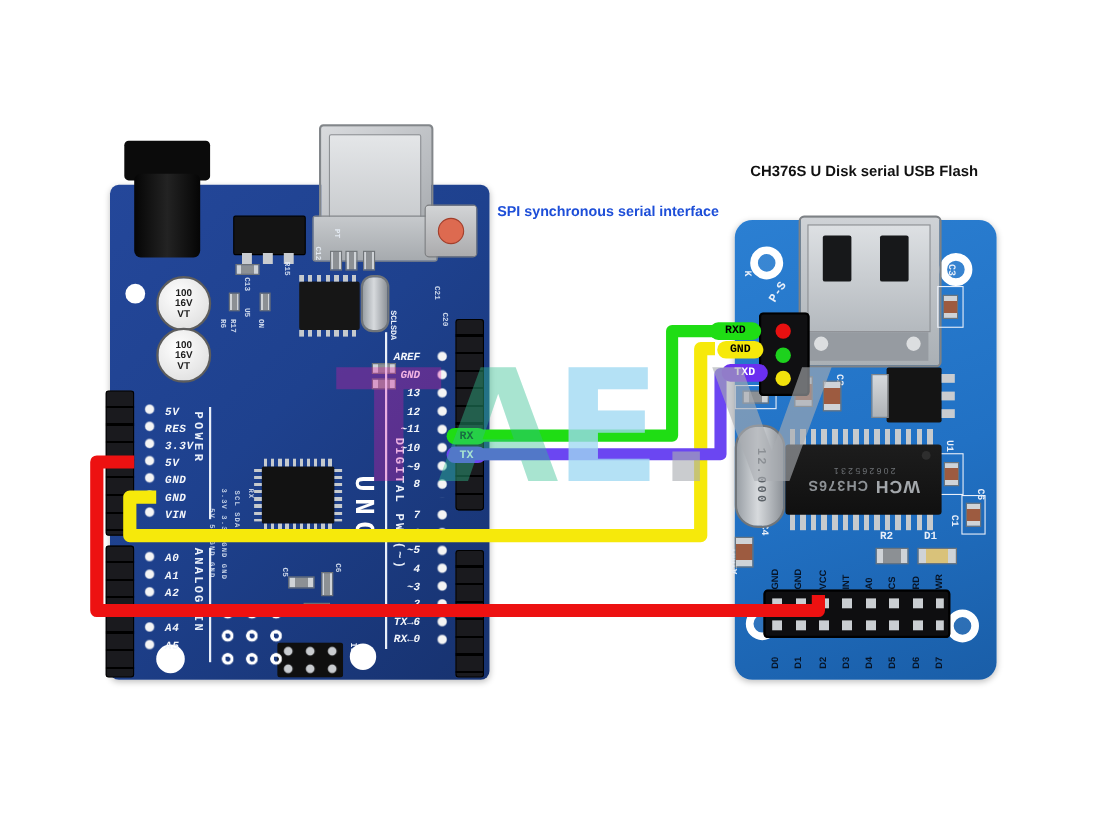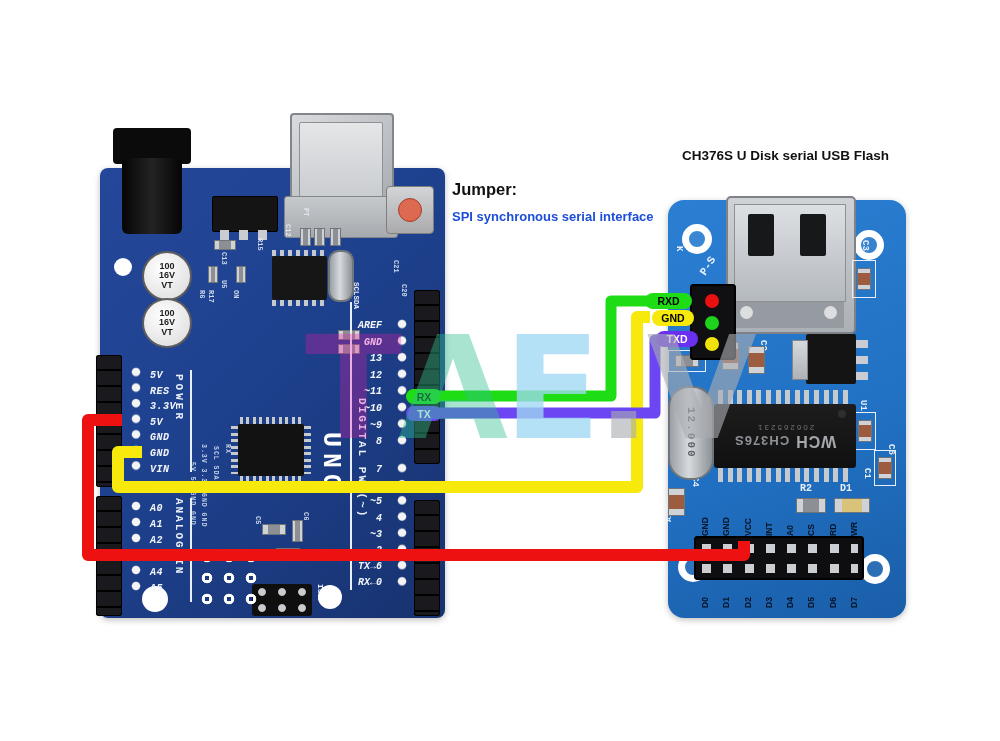--- a/index.html
+++ b/index.html
@@ -14,21 +14,21 @@
            font-weight:bold;font-size:10px;font-style:italic;}
   .pinlist span{display:block;}
   .rightlist{text-align:right;}
   .fheader{background:repeating-linear-gradient(#1a1a1e 0 14px,#000 14px 16px);border-radius:3px;
            box-shadow:inset 0 0 0 1px #000;}
   .dotcol{background-image:radial-gradient(circle at 6px 8px,#f4f4f4 3.6px,rgba(255,255,255,0) 4.8px);}
   .smd{background:linear-gradient(90deg,#cfd3d7 0 22%,#8c9094 22% 78%,#cfd3d7 78%);border:1px solid #6f7478;}
   .smdv{background:linear-gradient(#cfd3d7 0 22%,#9d5b40 22% 78%,#cfd3d7 78%);border:1px solid #6f7478;}
   .whitebox{border:1.5px solid #e9eff9;}
   .pill{border-radius:8px;display:flex;align-items:center;justify-content:center;
-        font-weight:bold;font-size:10.5px;font-family:Liberation Sans, sans-serif;z-index:6;text-align:center;}
+        font-weight:bold;font-size:10.5px;font-family:Liberation Mono, monospace;z-index:6;text-align:center;}
   .hole{border-radius:50%;background:#fff;}
   .ringhole{border-radius:50%;border:7px solid #fff;background:rgba(255,255,255,0.08);}
   .legdot{width:14px;height:14px;border-radius:50%;display:inline-block;margin-right:1px;}
   .microlbl{color:rgba(235,242,252,.85);font-family:"Liberation Mono",monospace;font-weight:bold;font-size:7px;}
   .centerlbl{color:rgba(235,242,252,.8);font-family:"Liberation Mono",monospace;font-weight:bold;font-size:6.5px;letter-spacing:1px;}
   .wm{font-weight:bold;font-family:"DejaVu Sans",sans-serif;font-size:142px;line-height:1;letter-spacing:-4px;z-index:9;pointer-events:none;}
   .wm span{display:inline-block;}
   .wm .w0{color:rgba(238,22,168,0.30);}
   .wm .w1{color:rgba(47,190,143,0.42);}
   .wm .w2{color:rgba(159,216,242,0.78);}
@@ -315,21 +315,20 @@
   <div class="abs pill" style="left:652px;top:310px;width:42px;height:16px;background:#f6e90b;color:#000;">
     <span>GND</span>
     </div>
   <div class="abs pill" style="left:656px;top:331px;width:42px;height:16px;background:#6b2ff0;color:#fff;">
     <span>TXD</span>
     </div>
 
   <div class="abs" style="left:682px;top:148px;font-size:13.5px;font-weight:bold;color:#111;">CH376S U Disk serial USB Flash</div>
 
   <div class="abs" style="left:452px;top:180px;width:260px;">
-    <div style="font-size:16.5px;font-weight:bold;color:#111;margin-bottom:6px;">Jumper:</div>
     <div style="display:flex;align-items:center;height:22px;">
       <span style="font-size:13px;font-weight:bold;color:#1d4ed8;">SPI synchronous serial interface</span>
     </div>
   </div>
 
   <div class="abs wm" style="left:305px;top:318px;">
     <span class="w0">T</span><span class="w1">A</span><span class="w2">E</span><span class="w3">.</span><span class="w4">V</span>
   </div>
 
 </div>

